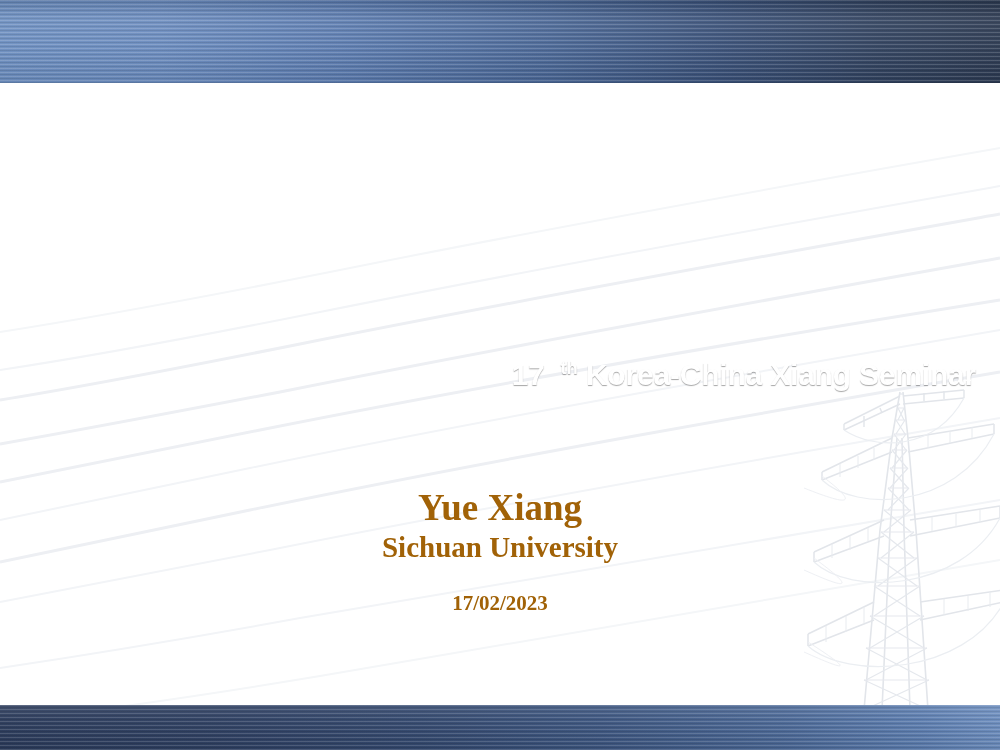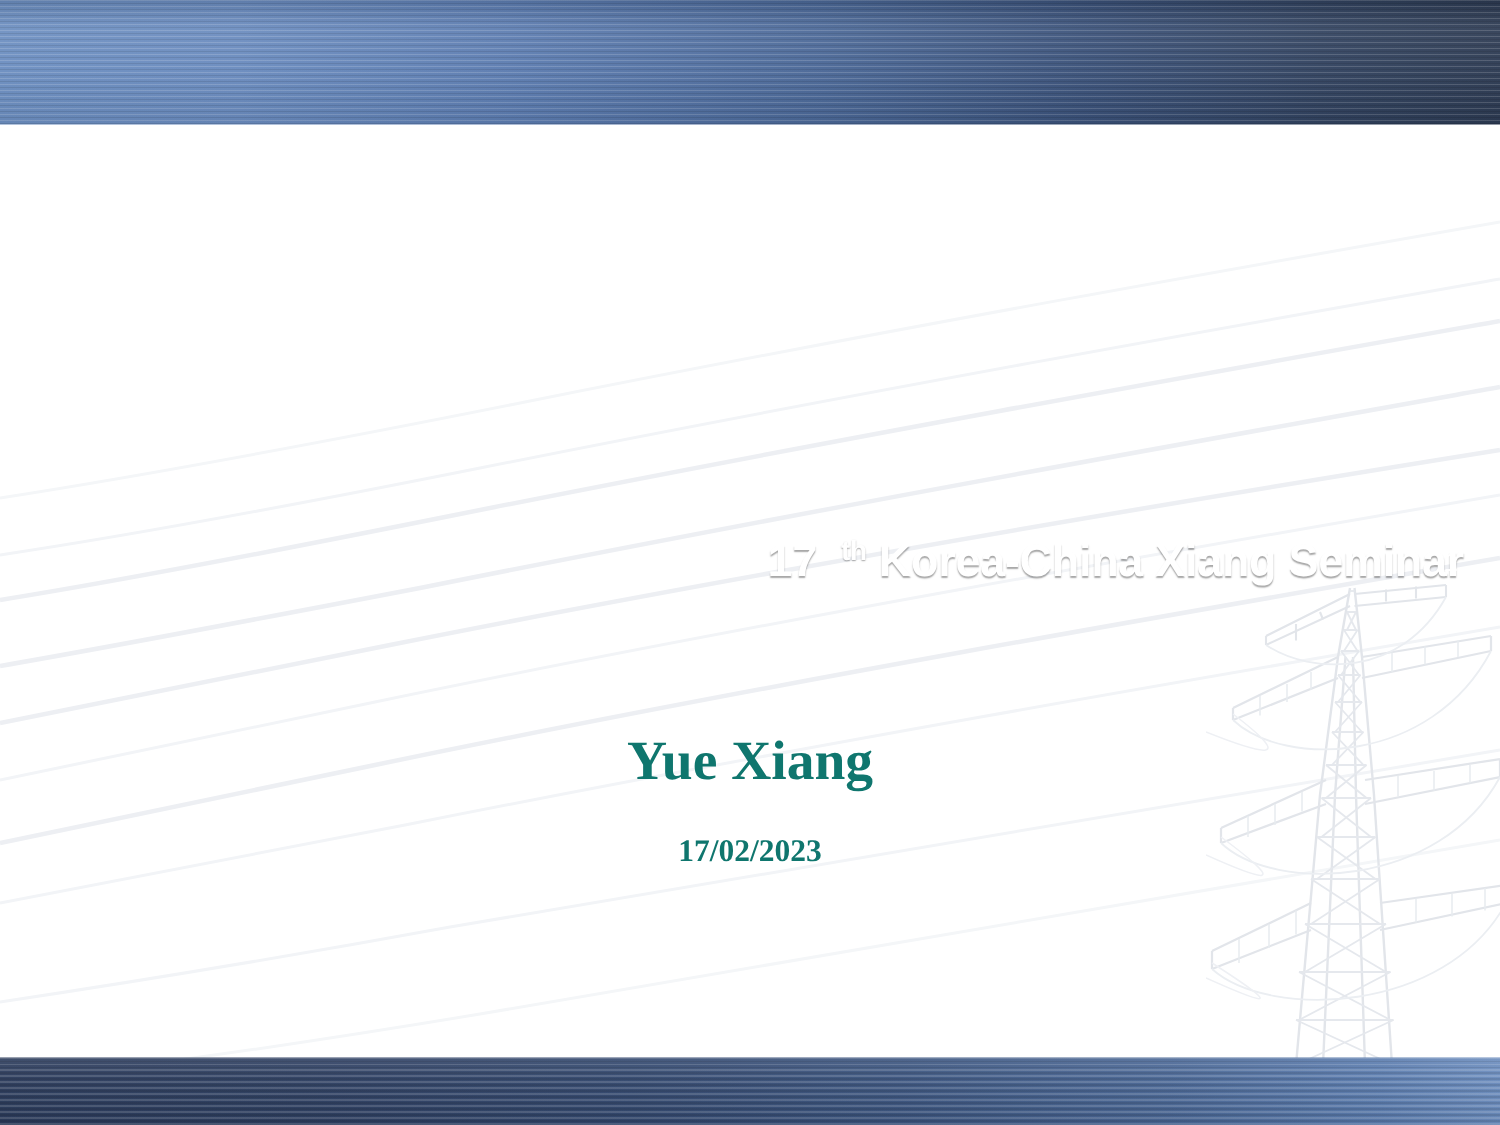--- a/index.html
+++ b/index.html
@@ -163,21 +163,21 @@
 
   
   .author-block {
     position: absolute;
     left: 0;
     top: 487px;
     width: 1000px;
     z-index: 2;
     text-align: center;
     font-family: "Liberation Serif", serif;
-    color: #0f766e;
+    color: #a16207;
   }
   .author-name {
     margin: 0;
     font-size: 37px;
     font-weight: bold;
     line-height: 42px;
   }
   .author-affil {
     margin: 0;
     font-size: 29px;
@@ -312,19 +312,20 @@
       </g>
     </svg>
   </div>
 
   <div class="band band-header"></div>
   <div class="header-title"><span>17</span><span class="sup">th</span><span> Korea-China Xiang Seminar</span></div>
 
 
   <div class="author-block">
     <p class="author-name">Yue Xiang</p>
+    <p class="author-affil">Sichuan University</p>
     <p class="author-date">17/02/2023</p>
   </div>
 
   <div class="band band-footer"></div>
   <div class="page-number">1</div>
 
 </div>
 
 </body></html>

